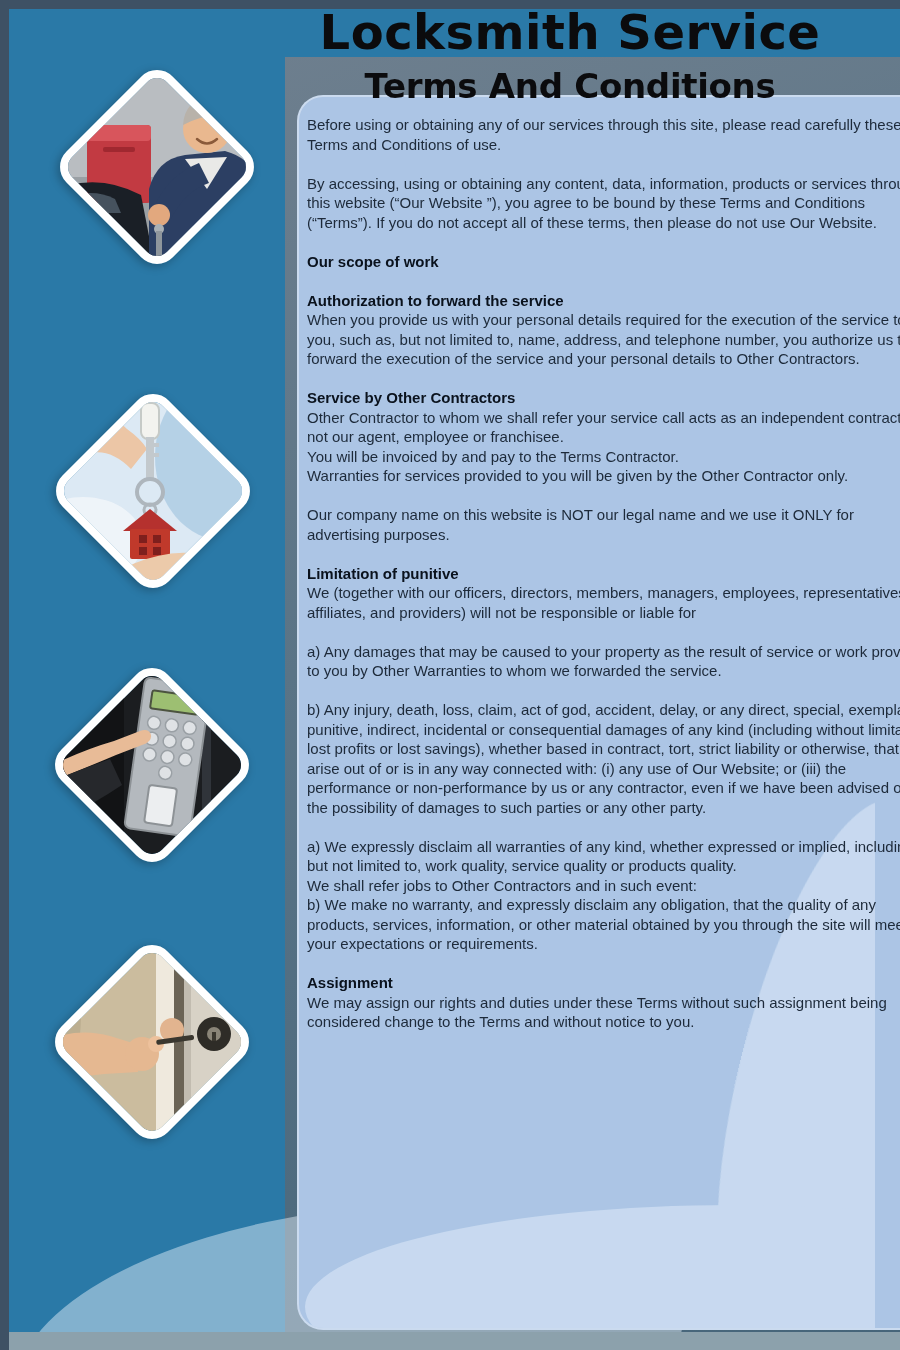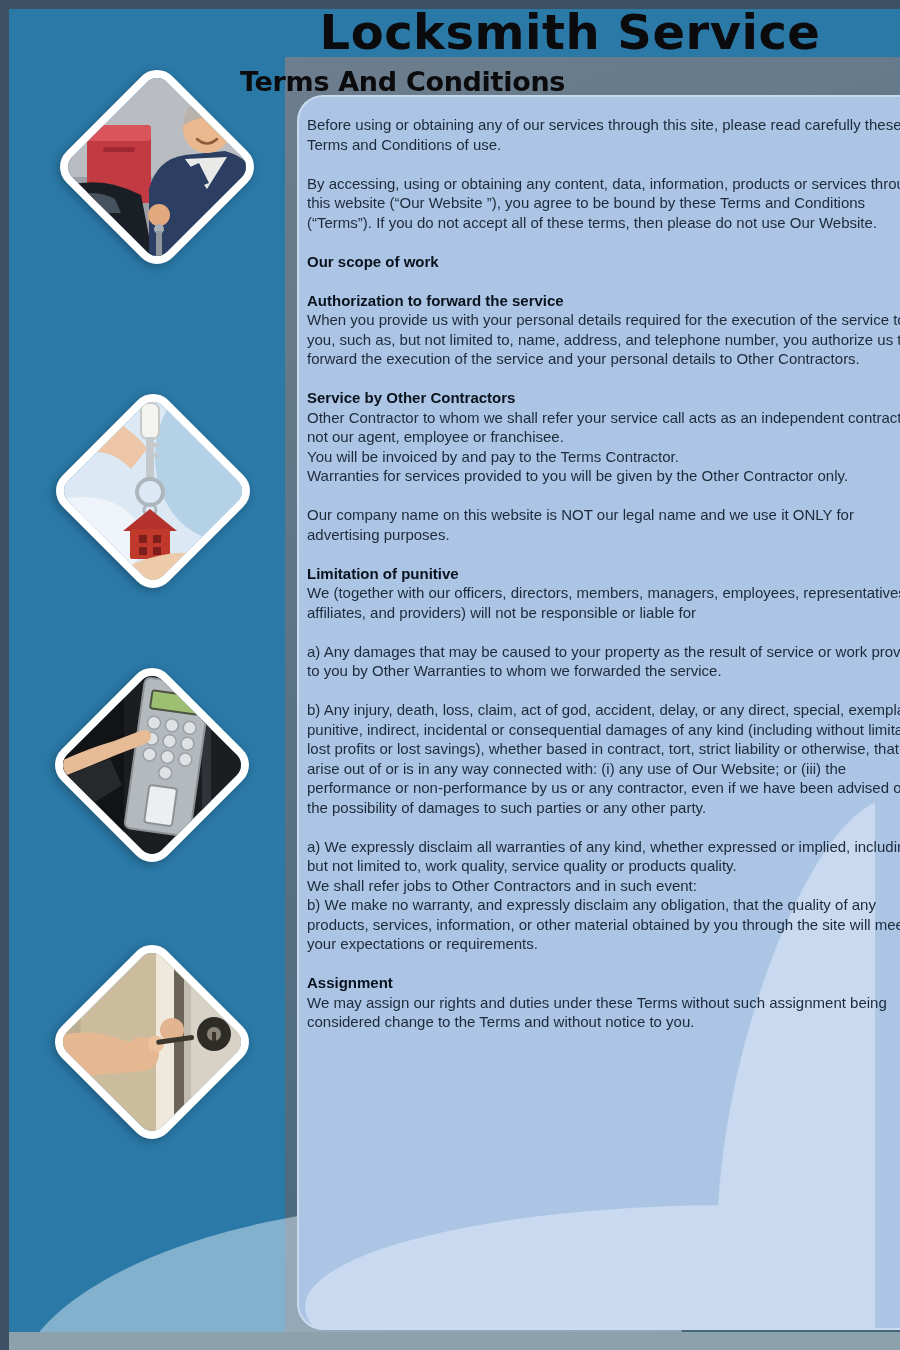--- a/index.html
+++ b/index.html
@@ -10,22 +10,22 @@
            background:linear-gradient(160deg,#70808f 0%,#5a7486 45%,#46657a 100%);}
   .band-teal{position:absolute;left:9px;top:9px;right:0;height:48px;background:#2a79a7;}
   .col-teal{position:absolute;left:9px;top:57px;width:276px;bottom:18px;background:#2a79a7;}
   .bottom-band{position:absolute;left:9px;right:0;bottom:0;height:18px;background:#8ca1ac;}
   .blob-svg{position:absolute;left:0;top:0;pointer-events:none;}
   
   .title{position:absolute;left:240px;right:0;top:6px;height:52px;
          display:flex;align-items:center;justify-content:center;
          font-family:"DejaVu Sans",sans-serif;font-weight:800;font-size:48px;
          color:#0b0b0d;letter-spacing:.5px;}
-  .subtitle{position:absolute;left:240px;right:0;top:66px;
-         font-family:"DejaVu Sans",sans-serif;font-weight:800;font-size:27px;
+  .subtitle{position:absolute;left:240px;right:0;top:66px;text-align:center;
+         font-family:"DejaVu Sans",sans-serif;font-weight:800;font-size:34px;
          color:#0b0b0d;letter-spacing:-.3px;}
   
   .panel{position:absolute;left:297px;top:95px;width:640px;height:1235px;
          box-sizing:border-box;background:#acc5e5;
          border:2px solid rgba(255,255,255,.38);border-radius:26px;overflow:hidden;}
   .panel-swoosh{position:absolute;left:0;top:0;}
   .panel-content{position:relative;padding:18px 6px 0 8px;color:#1d2a3a;
          font-size:15px;line-height:19.5px;}
   .sec{margin:0 0 19.5px;}
   .sec h3{margin:0;font-size:15px;line-height:19.5px;color:#0a121d;font-weight:bold;}

